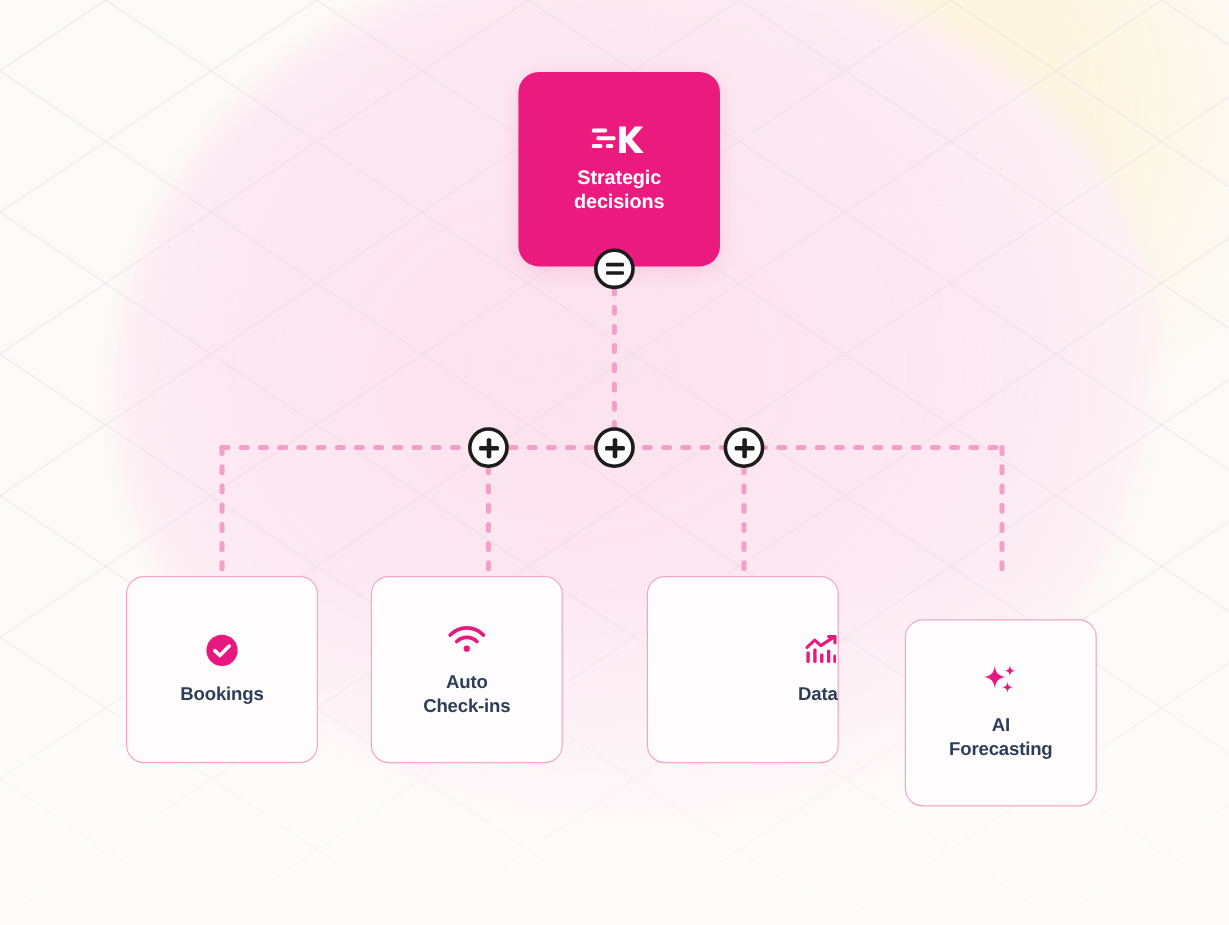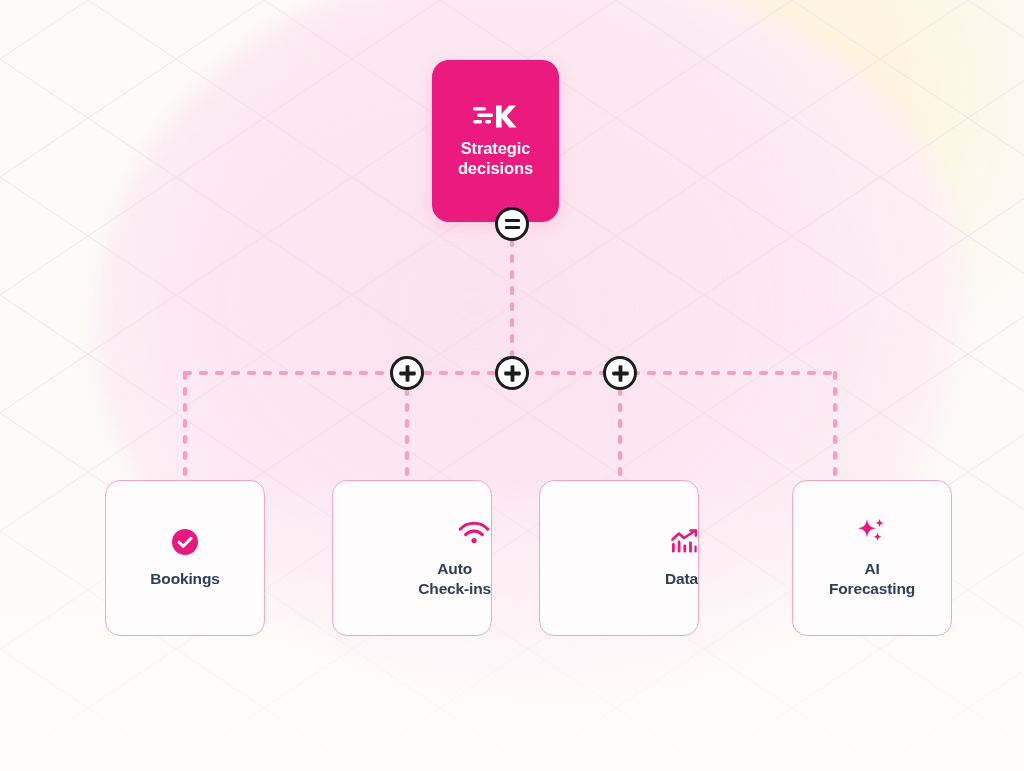--- a/index.html
+++ b/index.html
@@ -60,21 +60,21 @@
   .node-plus-2 { top:356px; left:495px; }
   .node-plus-3 { top:356px; left:603px; }
 
   .eq-bar { width:15px; height:3.4px; background:#1c1c1c; border-radius:1px; }
   .eq-stack { display:flex; flex-direction:column; gap:4px; }
 
   
   .hero-card {
     position:absolute;
     left:432px; top:60px;
-    width:127px; height:162px;
+    width:168px; height:162px;
     background:#ea1a7f;
     border-radius:17px;
     display:flex; flex-direction:column;
     align-items:center; justify-content:center;
     gap:8px;
     box-shadow:0 4px 18px rgba(234,26,127,0.13);
   }
   .hero-logo { display:block; }
   .hero-title {
     color:#ffffff;
@@ -91,23 +91,23 @@
     top:480px;
     width:160px; height:156px;
     background:#fefcfc;
     border:1.6px solid #f3a6c6;
     border-radius:15px;
     display:flex; flex-direction:column;
     align-items:center; justify-content:center;
     gap:12px;
   }
   .leaf-1 { left:105px; }
-  .leaf-2 { left:332px;align-items:flex-end; }
+  .leaf-2 { left:309px; }
   .leaf-3 { left:539px;align-items:flex-end; }
-  .leaf-4 { left:792px; }
+  .leaf-4 { left:754px;margin-top:36px; }
 
   .leaf-icon { height:30px; display:flex; align-items:center; justify-content:center; }
   .leaf-label {
     color:#2d3e59;
     font-size:15.5px;
     font-weight:bold;
     line-height:1.28;
     text-align:center;
     letter-spacing:-0.15px;
   }

